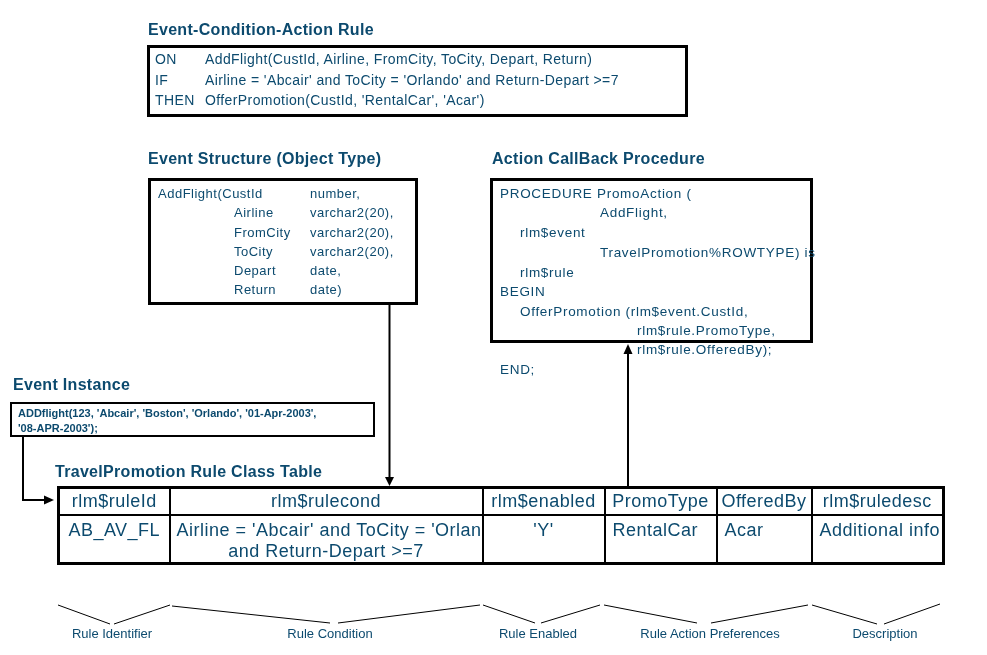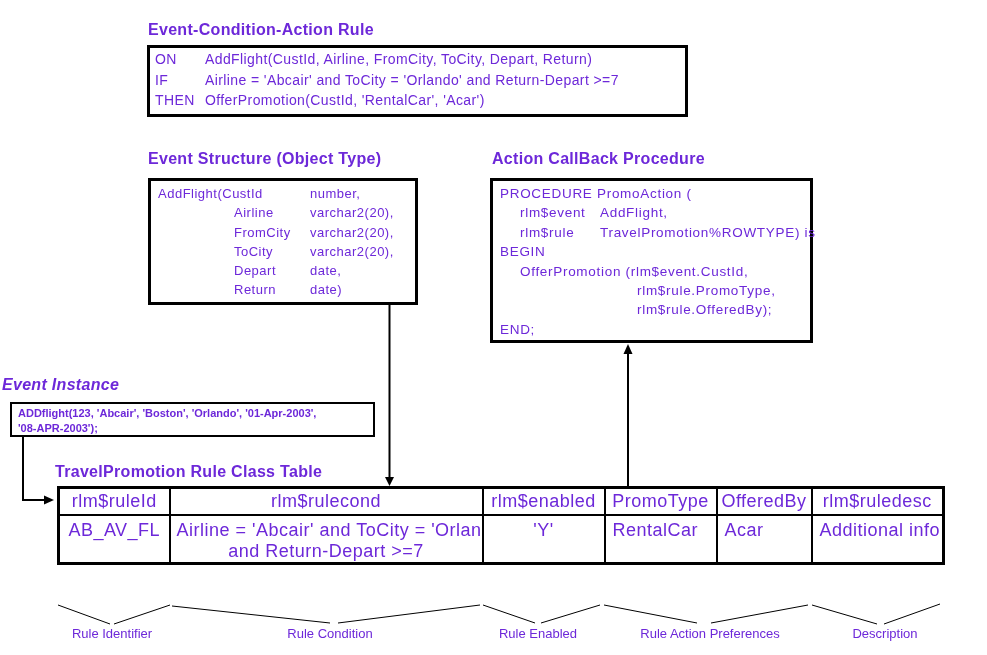--- a/index.html
+++ b/index.html
@@ -1,19 +1,19 @@
 <!DOCTYPE html>
 <html><head>
 <meta charset="utf-8">
 <style>
   * { margin:0; padding:0; box-sizing:border-box; }
   html,body { background:#fff; }
   .page {
     position:relative; width:987px; height:655px; background:#ffffff;
-    font-family:"Liberation Sans", sans-serif; color:#6d28d9; overflow:hidden;
+    font-family:"Liberation Sans", sans-serif; color:#0c4a6e; overflow:hidden;
   }
   .abs { position:absolute; }
   .section-title { font-size:16px; font-weight:bold; letter-spacing:0.3px; white-space:nowrap; }
 
   
   .eca-box { left:147px; top:45px; width:541px; height:72px; border:3px solid #000;
              padding:1px 4px 0 5px; font-size:14px; letter-spacing:0.4px; }
   .eca-row { display:flex; line-height:20.5px; white-space:nowrap; }
   .eca-kw { display:inline-block; width:50px; flex:0 0 50px; }
 
@@ -22,21 +22,21 @@
             padding:3px 0 0 7px; font-size:13px; letter-spacing:0.5px; }
   .es-row { display:flex; line-height:19.3px; white-space:nowrap; }
   .es-name { display:inline-block; width:152px; flex:0 0 152px; }
   .es-row.indent .es-name { padding-left:76px; }
 
   
   .ac-box { left:490px; top:178px; width:323px; height:165px; border:3px solid #000;
             padding:3px 0 0 7px; font-size:13.5px; letter-spacing:0.7px; }
   .ac-line { line-height:19.4px; white-space:nowrap; }
   .ac-ind1 { padding-left:20px; display:flex; }
-  .ac-name { display:inline-block; width:80px; flex:0 0 80px; }
+  .ac-name { display:inline-block; width:80px; flex:0 0 80px;margin-top:20px; }
   .ac-ind2 { padding-left:137px; }
 
   
   .ei-box { left:10px; top:402px; width:365px; height:35px; border:2px solid #000;
             padding:2px 4px 0 6px; font-size:11px; font-weight:bold; line-height:15px; }
   .ei-line { white-space:nowrap; }
 
   
   .rule-table { position:absolute; left:57px; top:486px; border-collapse:collapse;
                 table-layout:fixed; width:885px; font-size:18px; letter-spacing:0.5px; }
@@ -147,21 +147,21 @@
       <span class="ac-name">rlm$rule</span>
       <span>TravelPromotion%ROWTYPE) is</span>
     </div>
     <div class="ac-line">BEGIN</div>
     <div class="ac-line" style="padding-left:20px;">OfferPromotion (rlm$event.CustId,</div>
     <div class="ac-line ac-ind2">rlm$rule.PromoType,</div>
     <div class="ac-line ac-ind2">rlm$rule.OfferedBy);</div>
     <div class="ac-line">END;</div>
   </div>
 
-  <div class="abs section-title" style="left:2px; top:376px;font-style:italic;">Event Instance</div>
+  <div class="abs section-title" style="left:13px; top:376px;">Event Instance</div>
   <div class="abs ei-box">
     <div class="ei-line">ADDflight(123, 'Abcair', 'Boston', 'Orlando', '01-Apr-2003',</div>
     <div class="ei-line">'08-APR-2003');</div>
   </div>
 
   <div class="abs section-title" style="left:55px; top:463px;">TravelPromotion Rule Class Table</div>
   <table class="rule-table">
     <colgroup>
       <col style="width:111px">
         <col style="width:313px">

